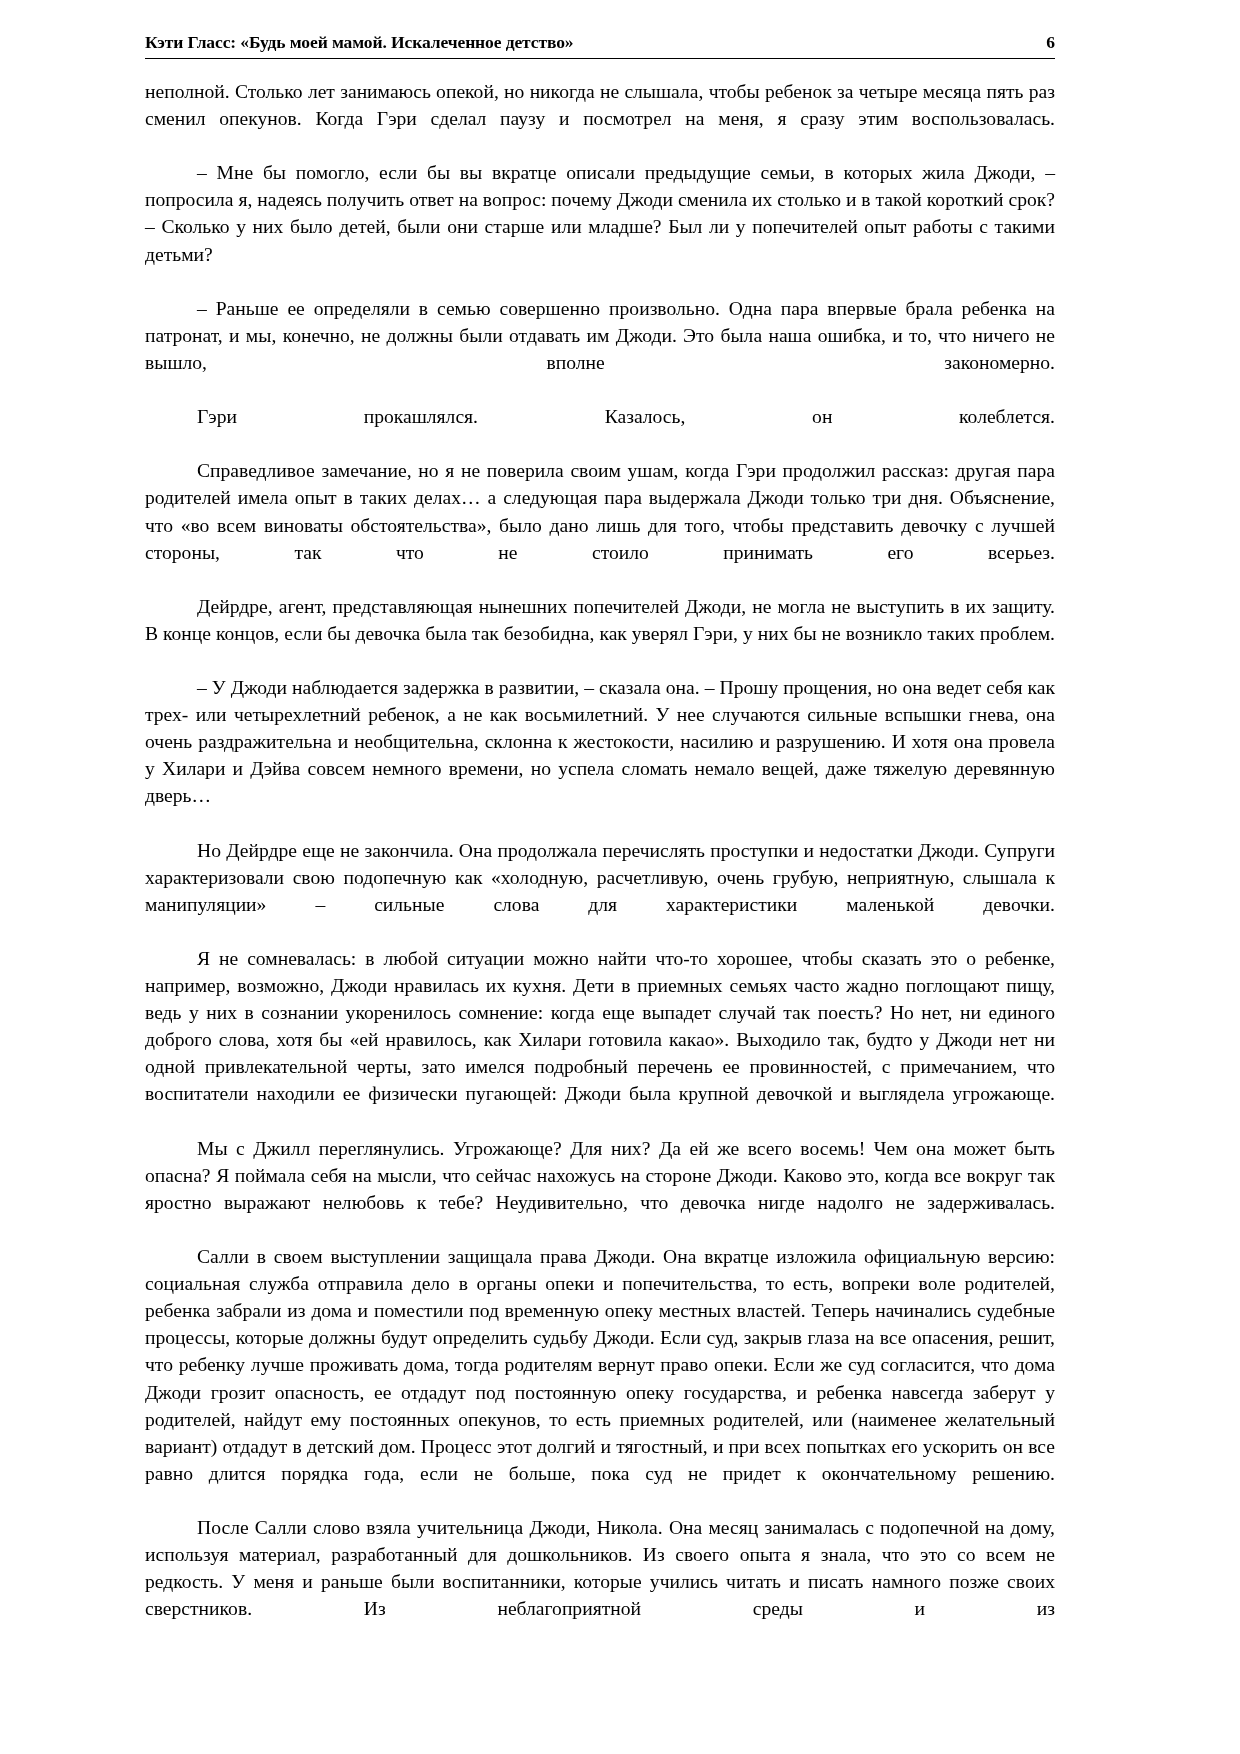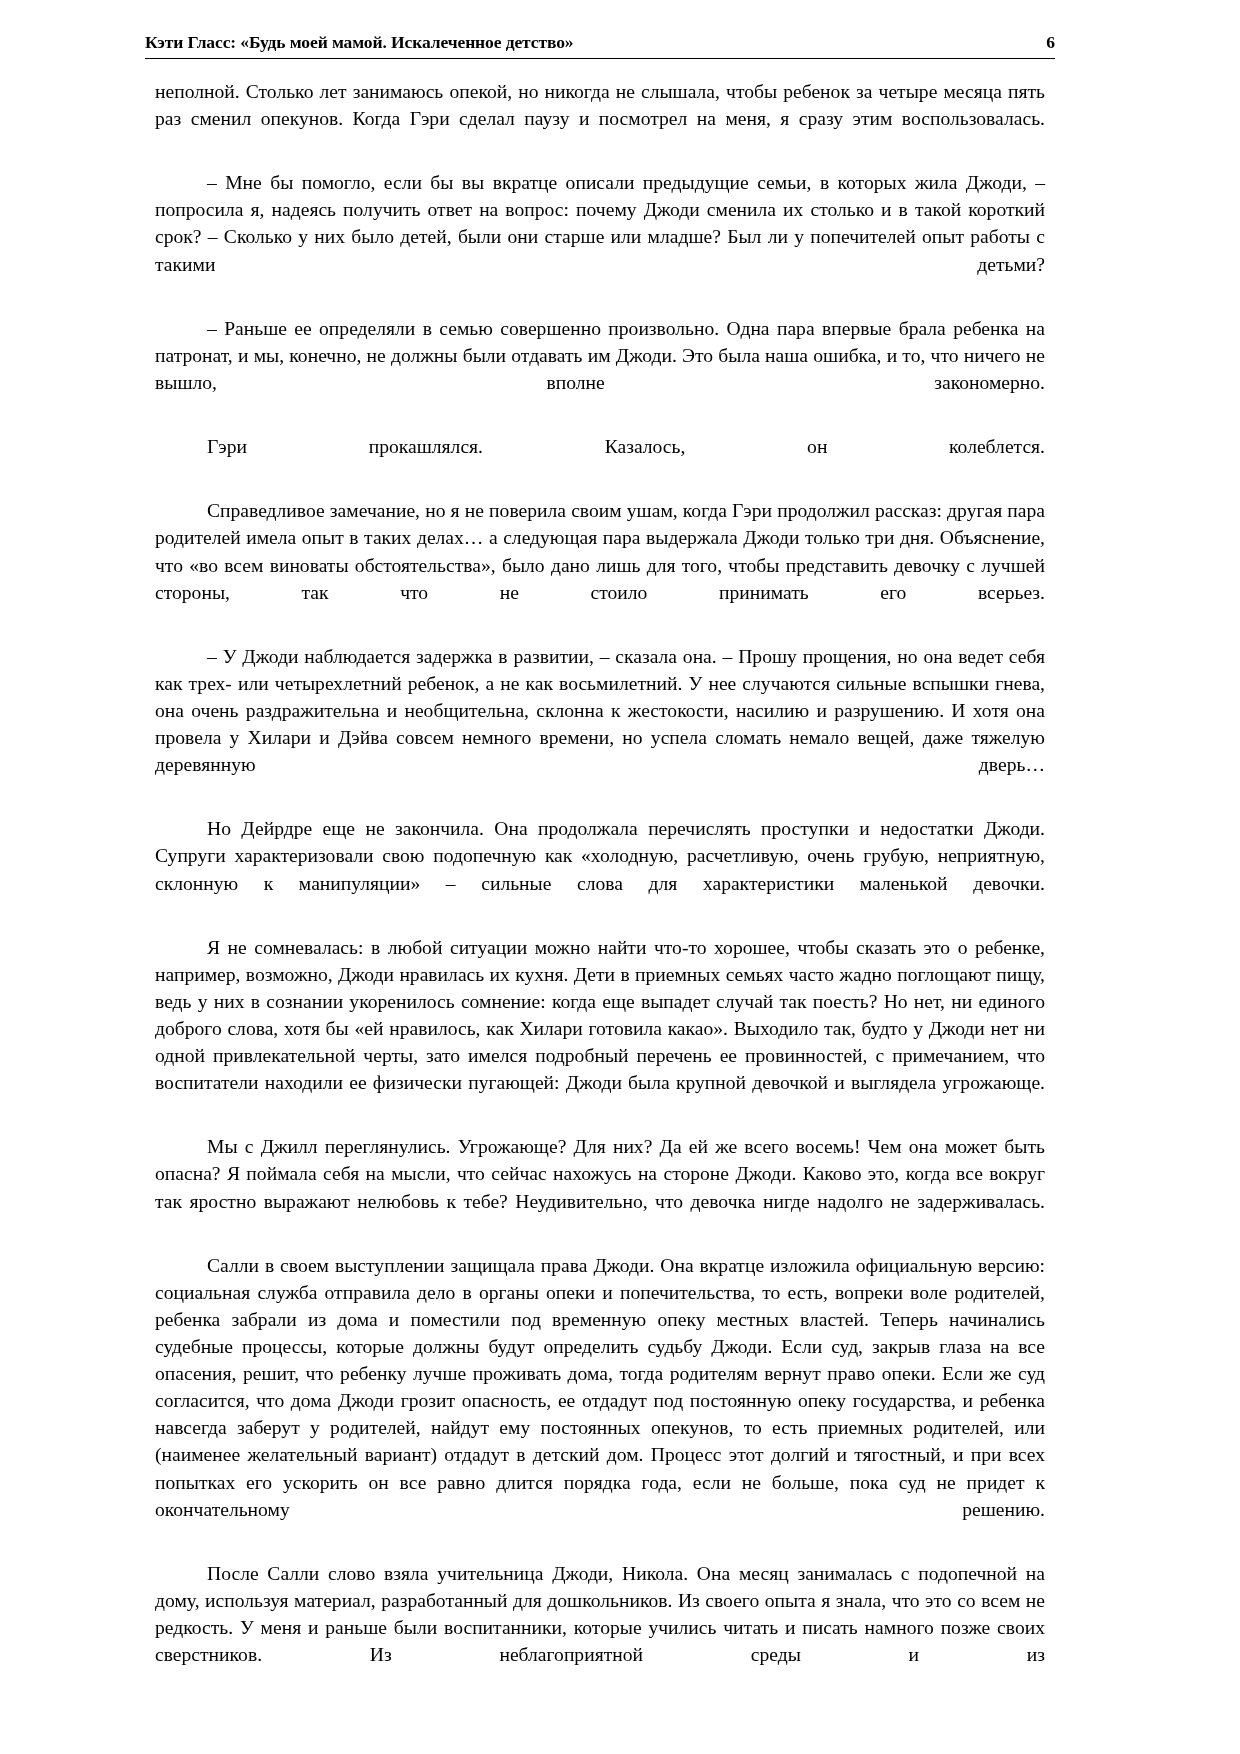--- a/index.html
+++ b/index.html
@@ -48,21 +48,21 @@
     margin-bottom: 19px;
     width: 100%;
   }
   .body-text {
     font-size: 19.6px;
     line-height: 27.1px;
     text-align: justify;
     text-justify: inter-word;
   }
   .body-text p {
-    margin: 10px;
+    margin: 0;
     text-indent: 52px;
     text-align: justify;
   }
   .body-text p.noindent {
     text-indent: 0;
   }
   
   .body-text p::after {
     content: "";
     display: inline-block;
@@ -81,22 +81,23 @@
     </div>
 
     <div class="head-rule"></div>
 
     <div class="body-text" id="body-text">
         <p class="noindent">неполной. Столько лет занимаюсь опекой, но никогда не слышала, чтобы ребенок за четыре месяца пять раз сменил опекунов. Когда Гэри сделал паузу и посмотрел на меня, я сразу этим воспользовалась.</p>
         <p>– Мне бы помогло, если бы вы вкратце описали предыдущие семьи, в которых жила Джоди, – попросила я, надеясь получить ответ на вопрос: почему Джоди сменила их столько и в такой короткий срок? – Сколько у них было детей, были они старше или младше? Был ли у попечителей опыт работы с такими детьми?</p>
         <p>– Раньше ее определяли в семью совершенно произвольно. Одна пара впервые брала ребенка на патронат, и мы, конечно, не должны были отдавать им Джоди. Это была наша ошибка, и то, что ничего не вышло, вполне закономерно.</p>
         <p>Гэри прокашлялся. Казалось, он колеблется.</p>
         <p>Справедливое замечание, но я не поверила своим ушам, когда Гэри продолжил рассказ: другая пара родителей имела опыт в таких делах… а следующая пара выдержала Джоди только три дня. Объяснение, что «во всем виноваты обстоятельства», было дано лишь для того, чтобы представить девочку с лучшей стороны, так что не стоило принимать его всерьез.</p>
+        <p>Дейрдре, агент, представляющая нынешних попечителей Джоди, не могла не выступить в их защиту. В конце концов, если бы девочка была так безобидна, как уверял Гэри, у них бы не возникло таких проблем.</p>
         <p>– У Джоди наблюдается задержка в развитии, – сказала она. – Прошу прощения, но она ведет себя как трех- или четырехлетний ребенок, а не как восьмилетний. У нее случаются сильные вспышки гнева, она очень раздражительна и необщительна, склонна к жестокости, насилию и разрушению. И хотя она провела у Хилари и Дэйва совсем немного времени, но успела сломать немало вещей, даже тяжелую деревянную дверь…</p>
-        <p>Но Дейрдре еще не закончила. Она продолжала перечислять проступки и недостатки Джоди. Супруги характеризовали свою подопечную как «холодную, расчетливую, очень грубую, неприятную, склонную к манипуляции» – сильные слова для характеристики маленькой девочки.</p>
+        <p>Но Дейрдре еще не закончила. Она продолжала перечислять проступки и недостатки Джоди. Супруги характеризовали свою подопечную как «холодную, расчетливую, очень грубую, неприятную, слышала к манипуляции» – сильные слова для характеристики маленькой девочки.</p>
         <p>Я не сомневалась: в любой ситуации можно найти что-то хорошее, чтобы сказать это о ребенке, например, возможно, Джоди нравилась их кухня. Дети в приемных семьях часто жадно поглощают пищу, ведь у них в сознании укоренилось сомнение: когда еще выпадет случай так поесть? Но нет, ни единого доброго слова, хотя бы «ей нравилось, как Хилари готовила какао». Выходило так, будто у Джоди нет ни одной привлекательной черты, зато имелся подробный перечень ее провинностей, с примечанием, что воспитатели находили ее физически пугающей: Джоди была крупной девочкой и выглядела угрожающе.</p>
         <p>Мы с Джилл переглянулись. Угрожающе? Для них? Да ей же всего восемь! Чем она может быть опасна? Я поймала себя на мысли, что сейчас нахожусь на стороне Джоди. Каково это, когда все вокруг так яростно выражают нелюбовь к тебе? Неудивительно, что девочка нигде надолго не задерживалась.</p>
         <p>Салли в своем выступлении защищала права Джоди. Она вкратце изложила официальную версию: социальная служба отправила дело в органы опеки и попечительства, то есть, вопреки воле родителей, ребенка забрали из дома и поместили под временную опеку местных властей. Теперь начинались судебные процессы, которые должны будут определить судьбу Джоди. Если суд, закрыв глаза на все опасения, решит, что ребенку лучше проживать дома, тогда родителям вернут право опеки. Если же суд согласится, что дома Джоди грозит опасность, ее отдадут под постоянную опеку государства, и ребенка навсегда заберут у родителей, найдут ему постоянных опекунов, то есть приемных родителей, или (наименее желательный вариант) отдадут в детский дом. Процесс этот долгий и тягостный, и при всех попытках его ускорить он все равно длится порядка года, если не больше, пока суд не придет к окончательному решению.</p>
         <p>После Салли слово взяла учительница Джоди, Никола. Она месяц занималась с подопечной на дому, используя материал, разработанный для дошкольников. Из своего опыта я знала, что это со всем не редкость. У меня и раньше были воспитанники, которые учились читать и писать намного позже своих сверстников. Из неблагоприятной среды и из</p>
       </div>
 
   </div>
 </div>
 
 </body></html>

